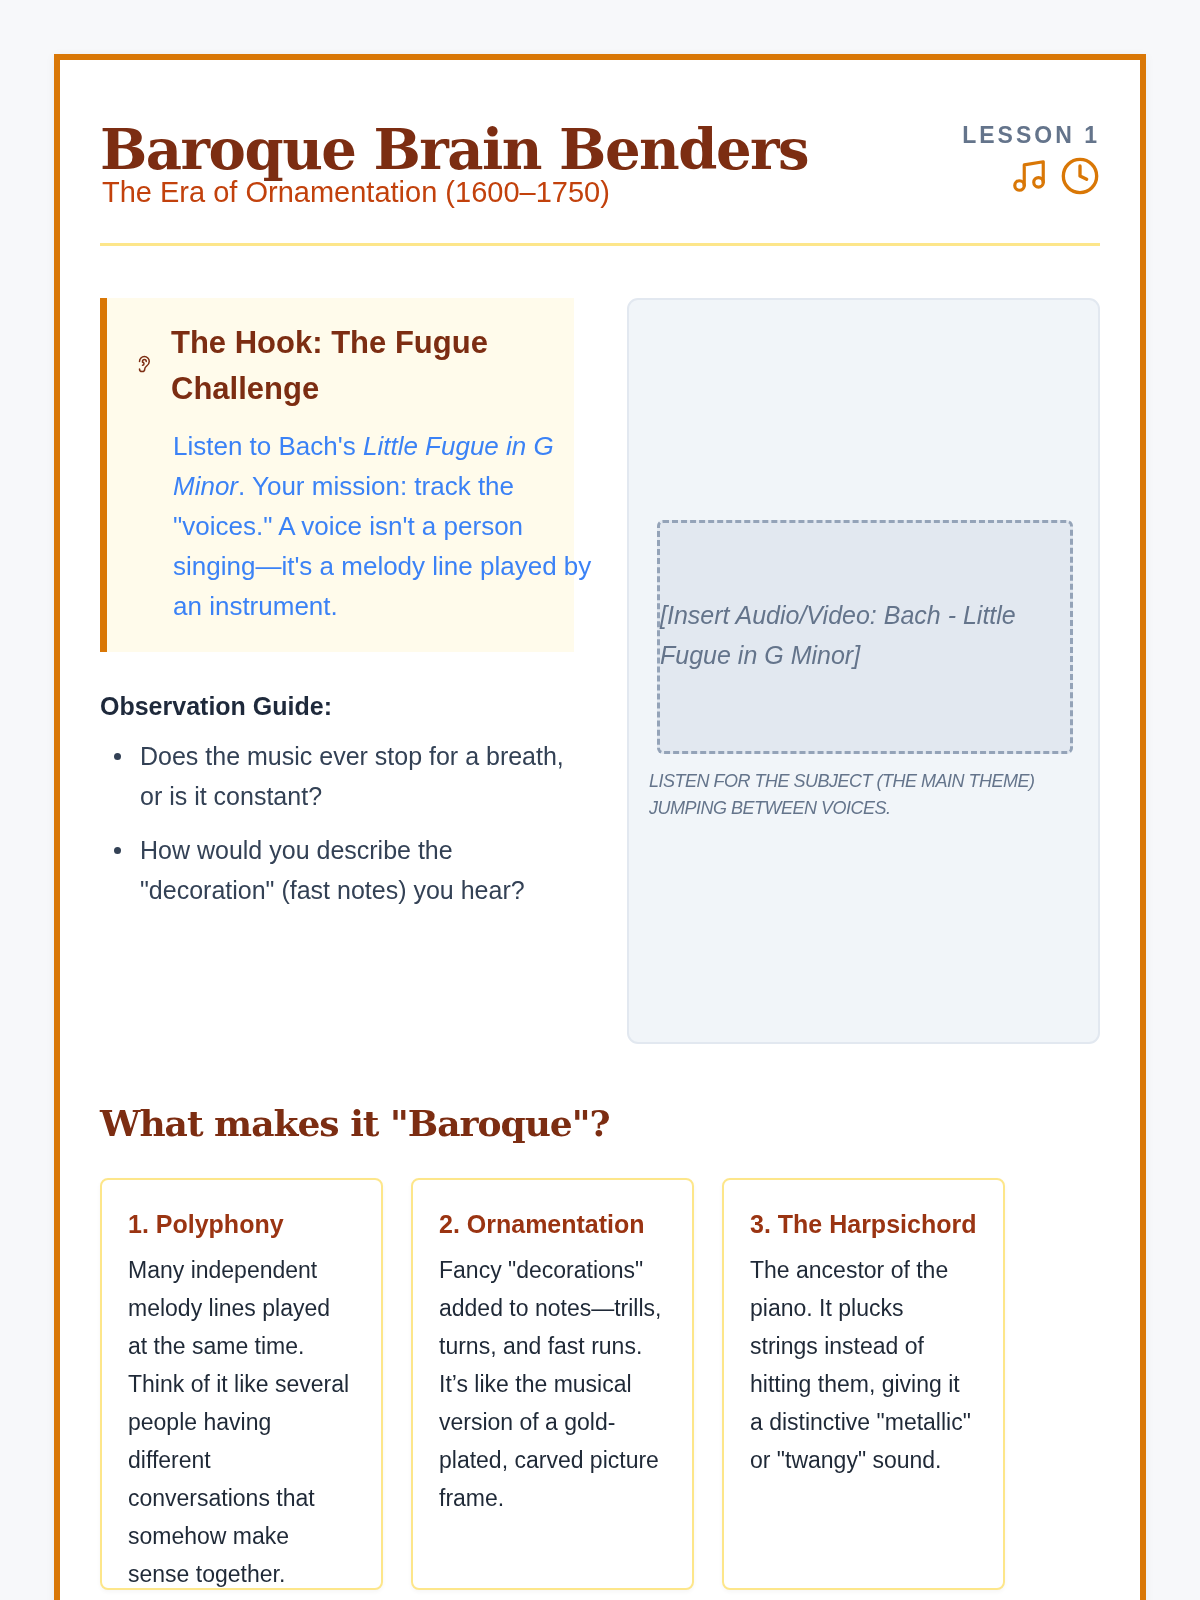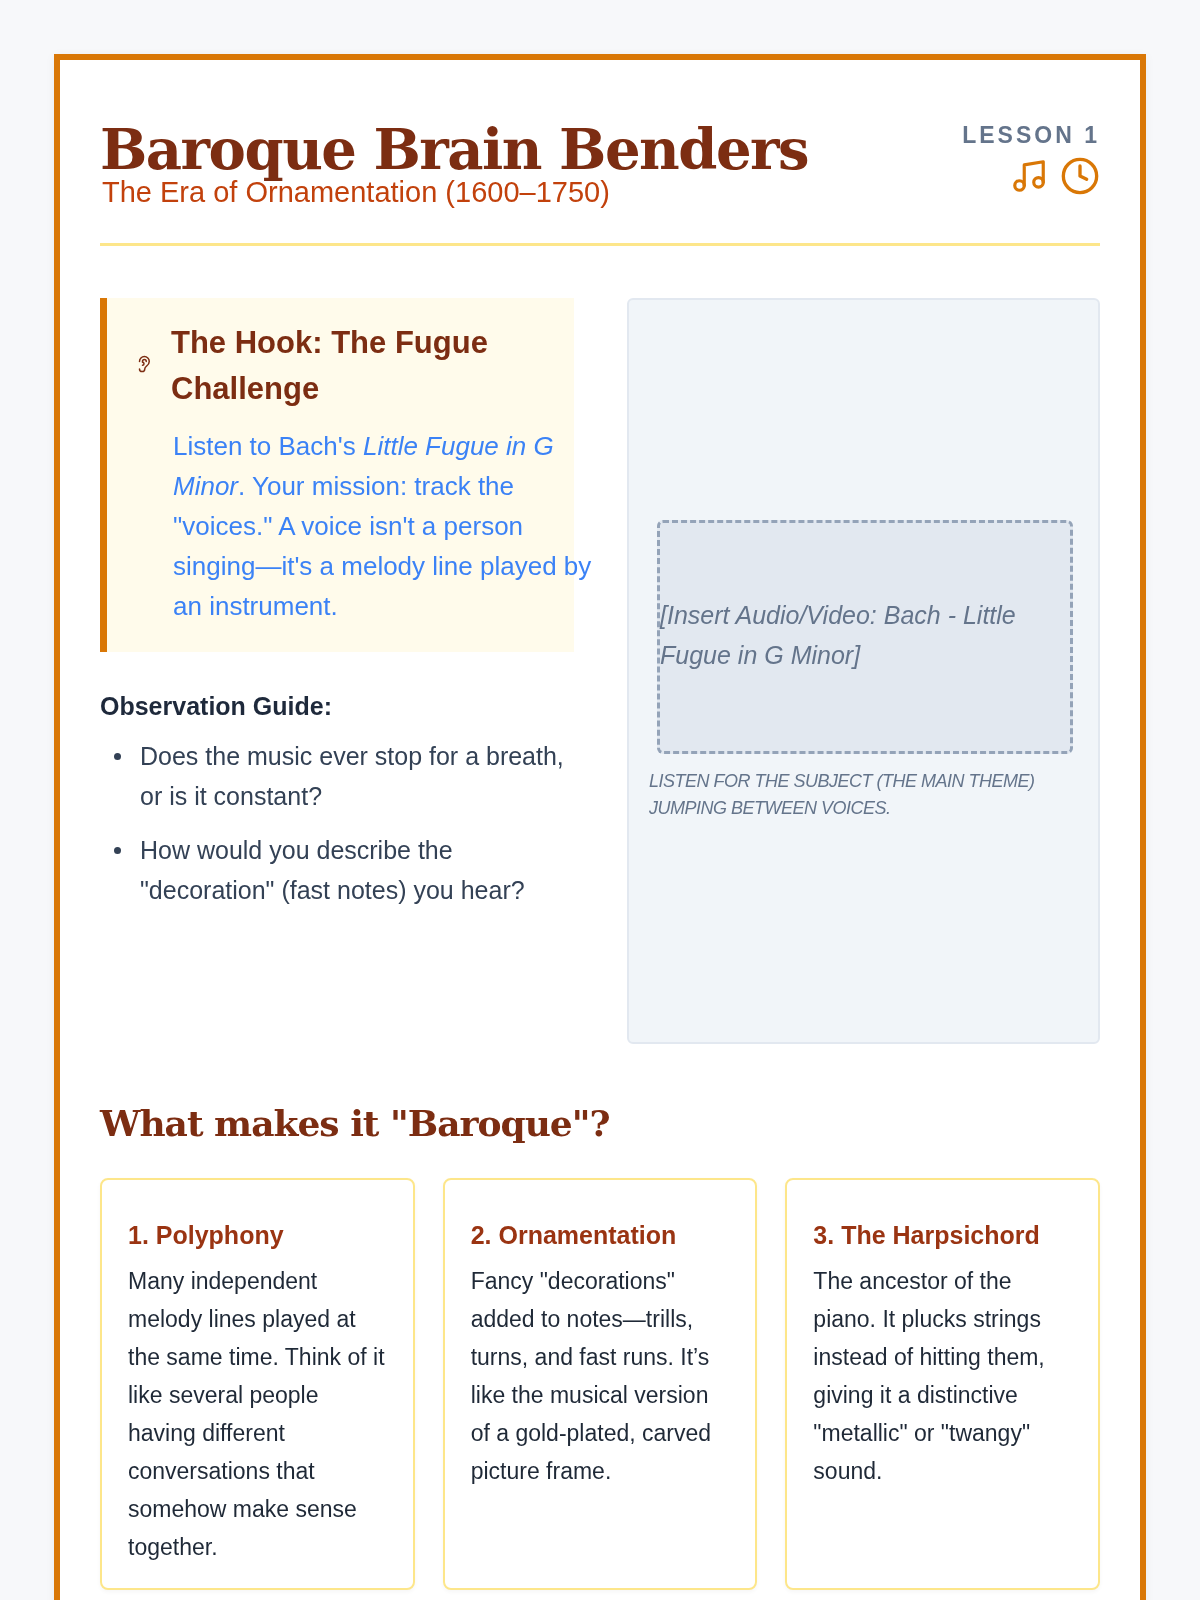--- a/index.html
+++ b/index.html
@@ -21,29 +21,29 @@
   .hook { position: absolute; left: 0; top: 238px; width: 474px; height: 354px; background: #fffbeb; border-left: 7px solid #d97706; }
   .hook-title { position: absolute; left: 64px; top: 22px; width: 390px; font-weight: bold; font-size: 31px; line-height: 46px; color: #7c2d12; }
   .ear { position: absolute; left: 28px; top: 54px; }
   .hook-body { position: absolute; left: 26px; top: 128px; width: 430px; font-size: 26px; line-height: 40px; color: #3b82f6; margin-left: 40px; }
 
   .obs-label { position: absolute; left: 0; top: 632px; font-weight: bold; font-size: 25px; color: #1e293b; }
   .obs-list { position: absolute; left: 0; top: 676px; width: 470px; list-style: none; }
   .obs-list li { position: relative; padding-left: 40px; font-size: 25px; line-height: 40px; color: #334155; margin-bottom: 14px; }
   .obs-list li .bullet { position: absolute; left: 14px; top: 17px; width: 7px; height: 7px; border-radius: 50%; background: #334155; }
 
-  .media-panel { position: absolute; left: 527px; top: 238px; width: 473px; height: 746px; background: #f1f5f9; border: 2px solid #e2e8f0; border-radius: 6px; }
+  .media-panel { position: absolute; left: 527px; top: 238px; width: 473px; height: 746px; background: #f1f5f9; border: 2px solid #e2e8f0; border-radius: 11px; }
   .media-box { position: absolute; left: 28px; top: 220px; width: 416px; height: 234px; background: #e2e8f0; border: 3px dashed #94a3b8; border-radius: 6px; }
   .media-text { position: absolute; left: 0; top: 72px; width: 360px; font-style: italic; font-size: 25px; line-height: 40px; color: #64748b; }
   .media-caption { position: absolute; left: 20px; top: 468px; width: 432px; text-align: left; font-style: italic; font-size: 18px; line-height: 27px; color: #64748b; text-transform: uppercase; letter-spacing: -0.5px; }
 
   .section-title { position: absolute; left: 0; top: 1042px; font-family: "DejaVu Serif", "Liberation Serif", serif; font-weight: bold; font-size: 36px; letter-spacing: -1px; color: #7c2d12; white-space: nowrap; }
 
   .cards { position: absolute; left: 0; top: 1118px; width: 1000px; display: flex; gap: 28px; }
-  .card { width: 315px; height: 412px; border: 2px solid #fde68a; border-radius: 8px; padding: 41px 26px; background: #fff; box-shadow: 0 2px 4px rgba(0,0,0,0.04); }
+  .card { width: 283px; height: 412px; border: 2px solid #fde68a; border-radius: 8px; padding: 30px 26px; background: #fff; box-shadow: 0 2px 4px rgba(0,0,0,0.04); }
   .card-title { font-weight: bold; font-size: 25px; color: #9a3412; margin-bottom: 12px; }
   .card-body { font-size: 23px; line-height: 38px; color: #1f2937; }
 </style>
 </head>
 <body>
 
 <div class="page">
   <div class="inner">
 
     <div class="header">

